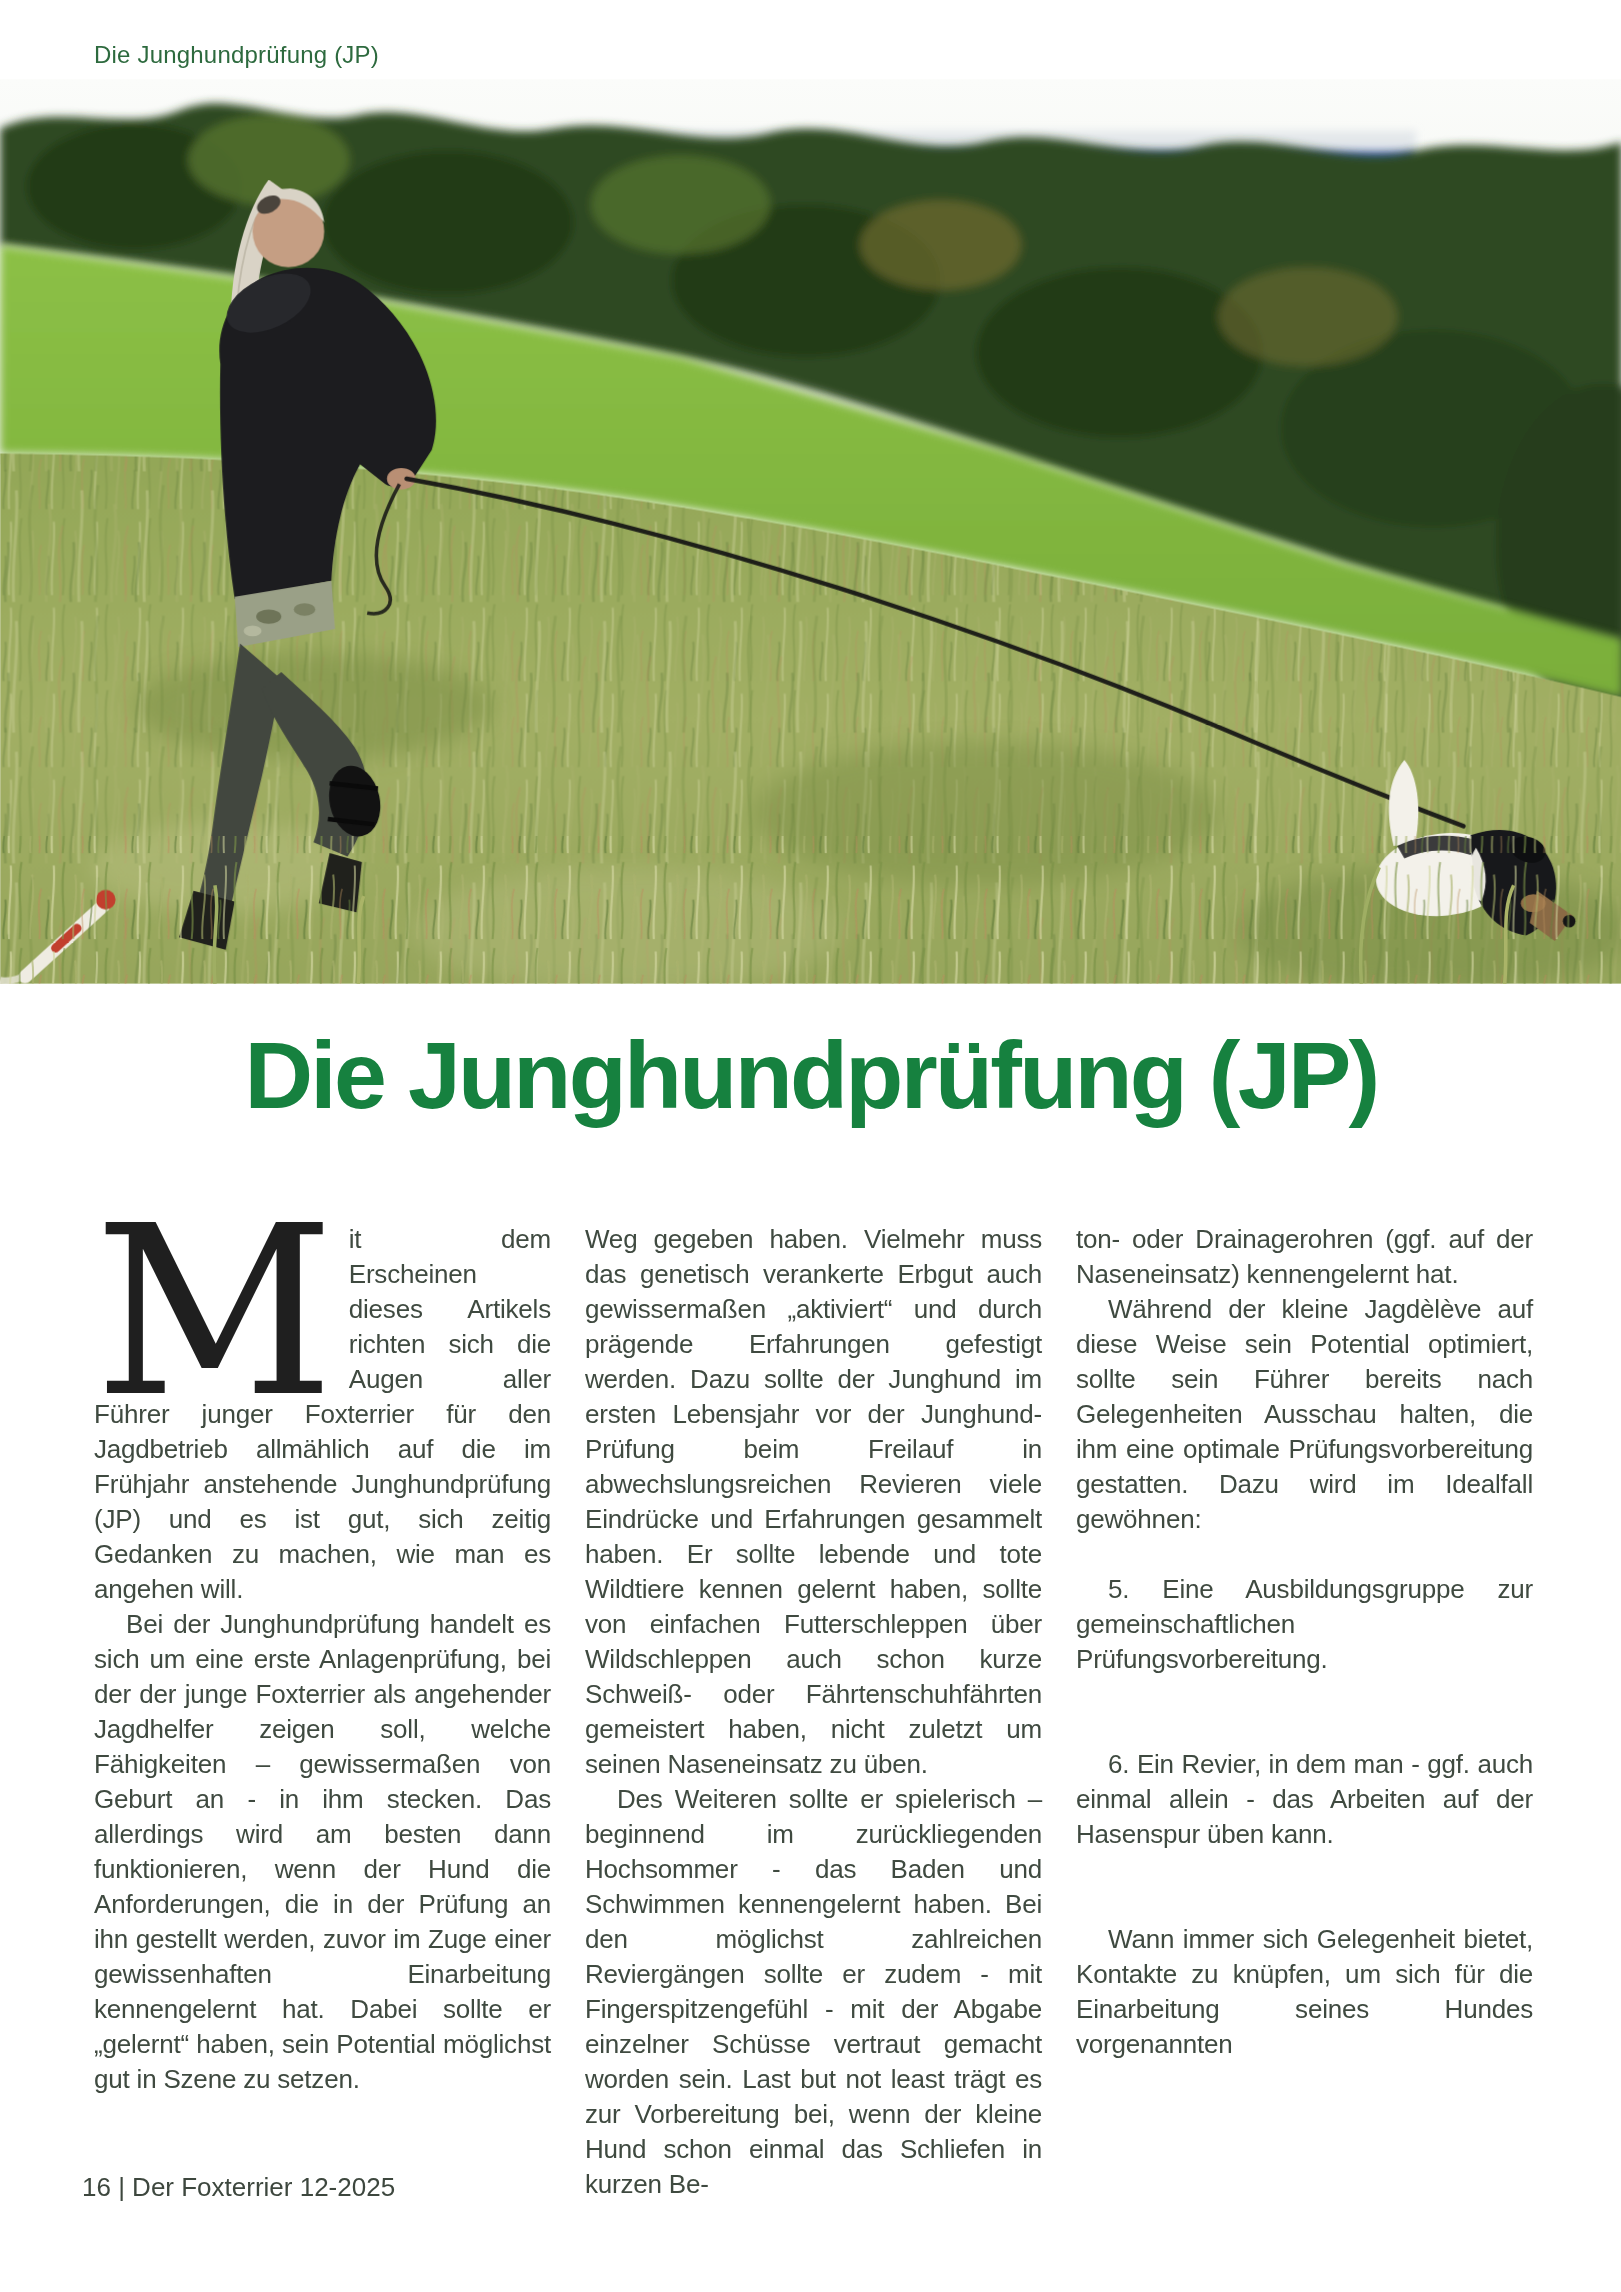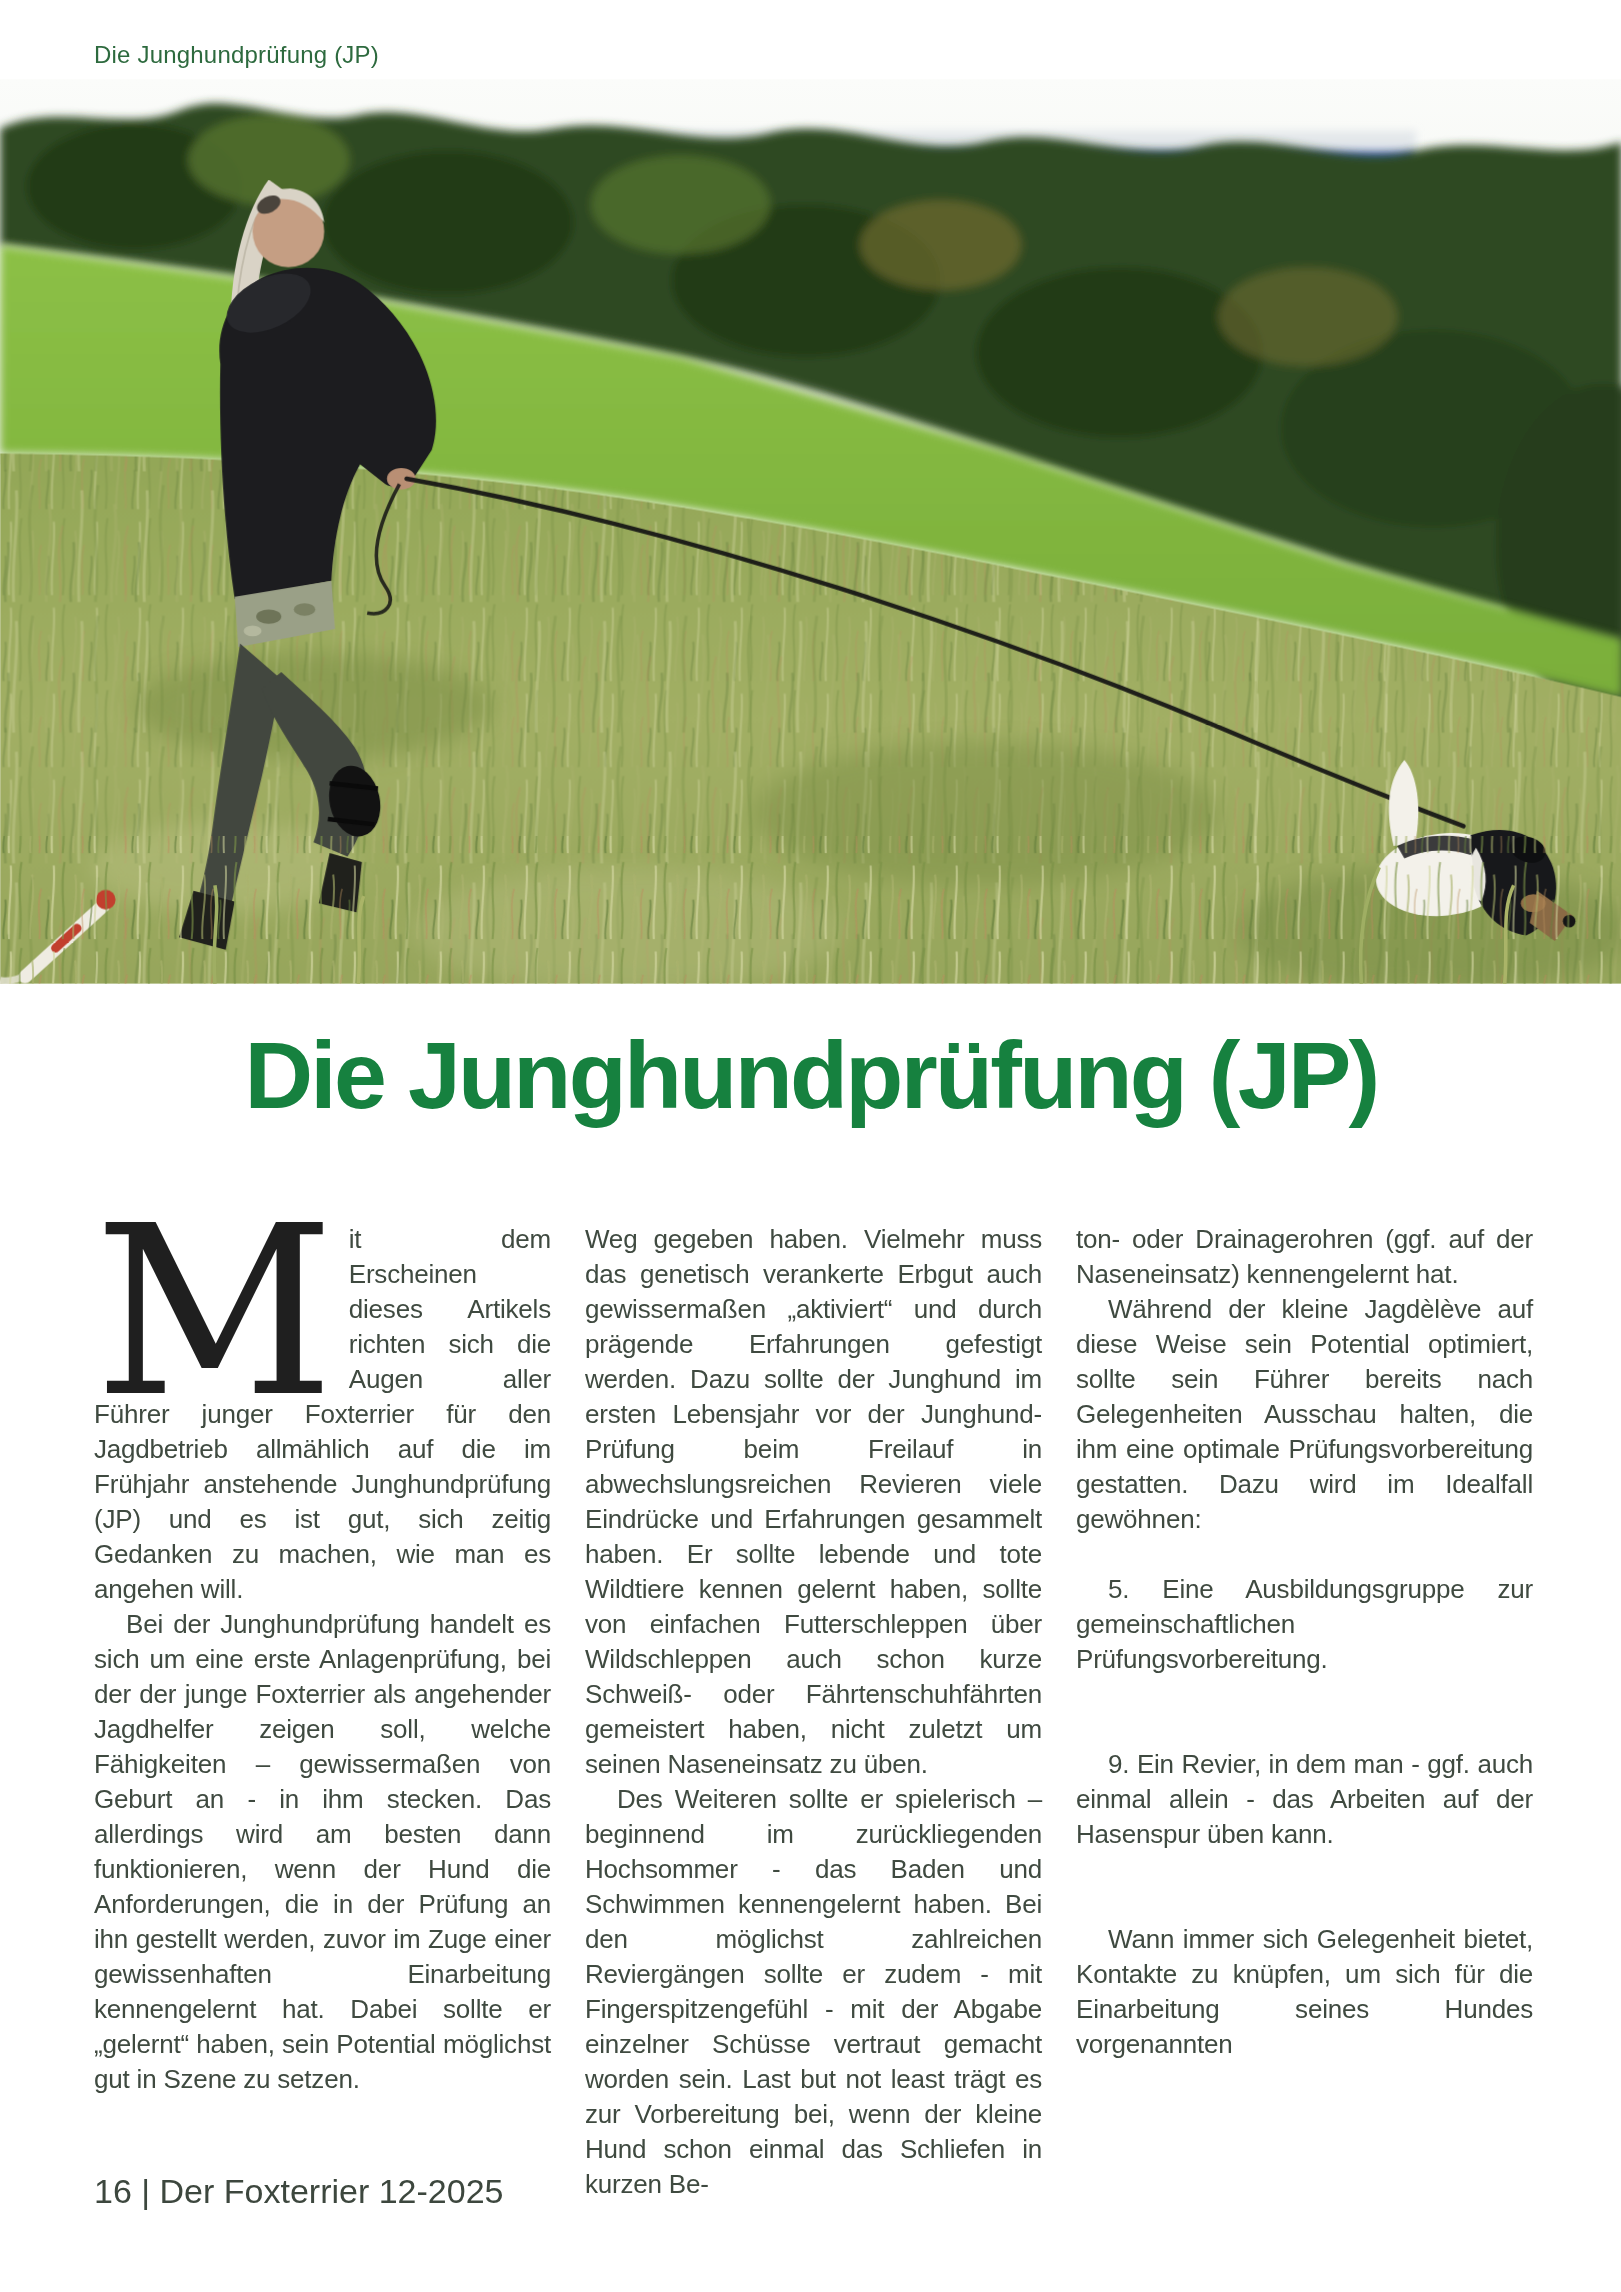--- a/index.html
+++ b/index.html
@@ -18,21 +18,21 @@
   .article{position:absolute;left:94px;top:1222px;width:1438px;display:flex;gap:34px;}
   .col{width:457px;flex:0 0 457px;font-size:26px;line-height:35px;color:#3f4a40;
     text-align:justify;letter-spacing:-0.2px;}
   .col p{margin:0;}
   .indent{text-indent:32px;}
   .gap-1{margin-top:35px !important;}
   .gap-2{margin-top:70px !important;}
   .dropcap{float:left;font-family:"DejaVu Serif",serif;font-size:235px;line-height:.72;
     color:#1f1f1f;margin:5.4px 14.3px 0 0;}
 
-  .page-footer{position:absolute;left:94px;top:2172px;font-size:34px;color:#3d473e;}
+  .page-footer{position:absolute;left:82px;top:2172px;font-size:26px;color:#3d473e;}
 </style>
 </head>
 <body>
 
 <div class="page">
 
   <div class="running-head">Die Junghundprüfung (JP)</div>
 
   <div class="hero">
     <svg width="1622" height="905" viewBox="0 0 1811 1010">
@@ -169,21 +169,21 @@
       <p class="indent">Bei der Junghundprüfung handelt es sich um eine erste Anlagenprüfung, bei der der junge Foxterrier als angehender Jagdhelfer zeigen soll, welche Fähigkeiten – gewissermaßen von Geburt an - in ihm stecken. Das allerdings wird am besten dann funktionieren, wenn der Hund die Anforderungen, die in der Prüfung an ihn gestellt werden, zuvor im Zuge einer gewissenhaften Einarbeitung kennengelernt hat. Dabei sollte er „gelernt“ haben, sein Potential möglichst gut in Szene zu setzen.</p>
     </div>
     <div class="col">
       <p>Weg gegeben haben. Vielmehr muss das genetisch verankerte Erbgut auch gewissermaßen „aktiviert“ und durch prägende Erfahrungen gefestigt werden. Dazu sollte der Junghund im ersten Lebensjahr vor der Junghund-Prüfung beim Freilauf in abwechslungsreichen Revieren viele Eindrücke und Erfahrungen gesammelt haben. Er sollte lebende und tote Wildtiere kennen gelernt haben, sollte von einfachen Futterschleppen über Wildschleppen auch schon kurze Schweiß- oder Fährtenschuhfährten gemeistert haben, nicht zuletzt um seinen Naseneinsatz zu üben.</p>
       <p class="indent">Des Weiteren sollte er spielerisch – beginnend im zurückliegenden Hochsommer - das Baden und Schwimmen kennengelernt haben. Bei den möglichst zahlreichen Reviergängen sollte er zudem - mit Fingerspitzengefühl - mit der Abgabe einzelner Schüsse vertraut gemacht worden sein. Last but not least trägt es zur Vorbereitung bei, wenn der kleine Hund schon einmal das Schliefen in kurzen Be-</p>
     </div>
     <div class="col">
       <p>ton- oder Drainagerohren (ggf. auf der Naseneinsatz) kennengelernt hat.</p>
       <p class="indent">Während der kleine Jagdèlève auf diese Weise sein Potential optimiert, sollte sein Führer bereits nach Gelegenheiten Ausschau halten, die ihm eine optimale Prüfungsvorbereitung gestatten. Dazu wird im Idealfall gewöhnen:</p>
       <p class="indent gap-1">5. Eine Ausbildungsgruppe zur gemeinschaftlichen Prüfungsvorbereitung.</p>
-      <p class="indent gap-2">9. Ein Revier, in dem man - ggf. auch einmal allein - das Arbeiten auf der Hasenspur üben kann.</p>
+      <p class="indent gap-2">6. Ein Revier, in dem man - ggf. auch einmal allein - das Arbeiten auf der Hasenspur üben kann.</p>
       <p class="indent gap-2">Wann immer sich Gelegenheit bietet, Kontakte zu knüpfen, um sich für die Einarbeitung seines Hundes vorgenannten</p>
     </div>
   </div>
 
   <div class="page-footer">16 | Der Foxterrier 12-2025</div>
 
 </div>
 
 
 </body></html>

